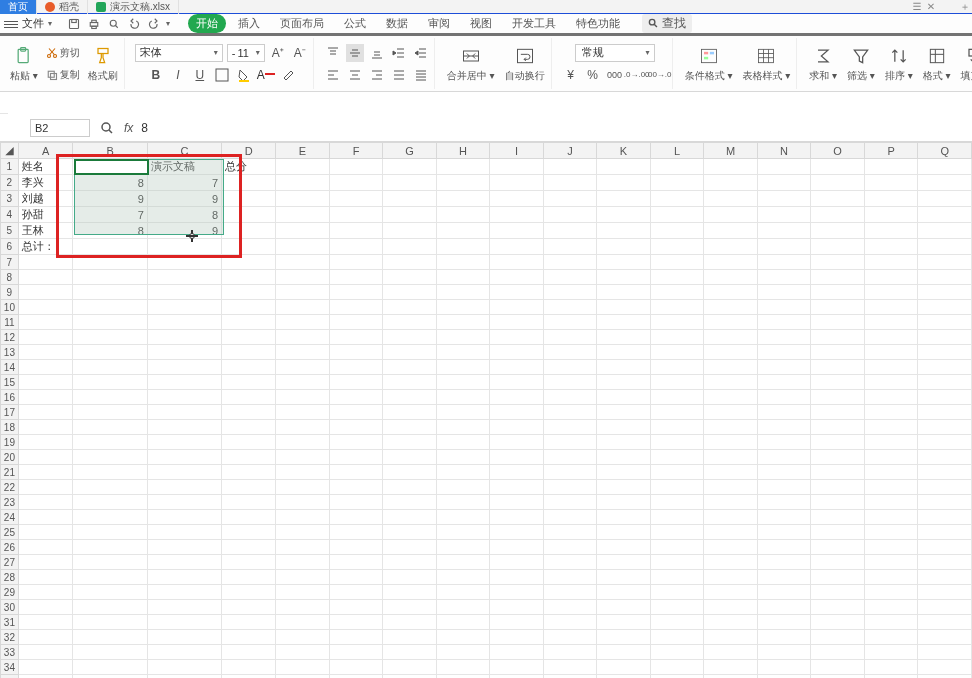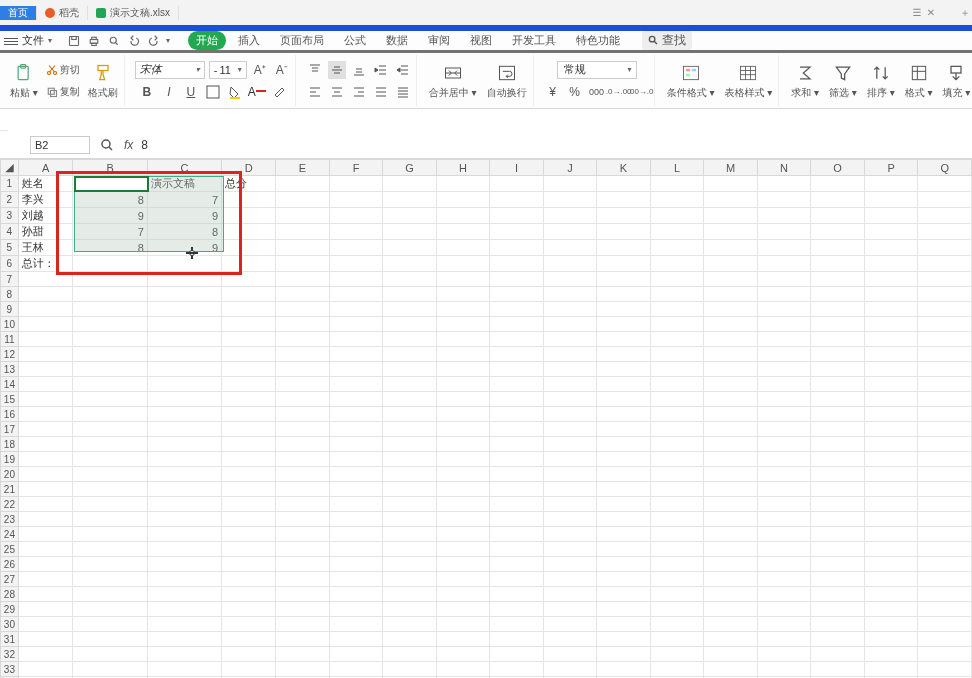--- a/index.html
+++ b/index.html
@@ -1,19 +1,19 @@
 <!DOCTYPE html>
 <html><head>
 <meta charset="utf-8">
 <style>
   * { box-sizing: border-box; margin: 0; padding: 0; font-family: "Microsoft YaHei", Arial, sans-serif; }
   body { background: #fff; width: 972px; height: 678px; overflow: hidden; font-size: 12px; color: #333; }
 
   
-  .tabbar { height: 31px; background: #f3f3f3; display: flex; align-items: center; border-bottom: 6px solid #1d4ed8; }
+  .tabbar { height: 14px; background: #f3f3f3; display: flex; align-items: center; border-bottom: 1px solid #1d4ed8; }
   .tab { height: 14px; display: flex; align-items: center; padding: 0 8px; font-size: 10px; color: #555; border-right: 1px solid #e0e0e0; cursor: pointer; }
   .tab.active { background: #2f7ee2; color: #fff; }
   .tab .ticon { width: 10px; height: 10px; border-radius: 50%; margin-right: 4px; display: inline-block; }
   .tabbar .spacer { flex: 1; }
   .tabctrl { width: 14px; text-align: center; color: #888; font-size: 10px; cursor: pointer; }
 
   
   .menubar { height: 22px; background: #fdfdfd; border-bottom: 3px solid #737373; display: flex; align-items: center; padding: 0 4px; gap: 4px; }
   .menubar .hamb { width: 14px; height: 10px; display: inline-block; position: relative; }
   .menubar .hamb::before, .menubar .hamb::after { content:""; position:absolute; left:0; right:0; height:1px; background:#555; }
@@ -38,21 +38,21 @@
   .bigbtn { display:flex; flex-direction:column; align-items:center; gap:2px; cursor:pointer; padding:2px; }
   .bigbtn .lbl { font-size:10px; color:#555; white-space:nowrap; }
   .iconbox { width:22px; height:22px; display:flex; align-items:center; justify-content:center; }
   .iconbox svg { width:20px; height:20px; }
 
   .smallrow { display:flex; align-items:center; gap:4px; }
   .smallbtn { display:flex; align-items:center; gap:2px; font-size:10px; color:#555; cursor:pointer; padding:1px 2px; white-space:nowrap; }
   .smallbtn svg { width:12px; height:12px; }
 
   .fontsel, .sizesel, .numfmt { height:18px; border:1px solid #ccc; font-size:11px; padding:0 4px; display:flex; align-items:center; background:#fff; cursor:pointer; }
-  .fontsel { width:70px;font-style:italic; } .sizesel { width:38px; } .numfmt { width:80px;padding-left:6px; }
+  .fontsel { width:88px; } .sizesel { width:38px; } .numfmt { width:80px;padding-left:6px; }
   .fontsel .dd, .sizesel .dd, .numfmt .dd { margin-left:auto; font-size:8px; color:#666; }
 
   .ibtn { width:18px; height:18px; display:flex; align-items:center; justify-content:center; cursor:pointer; color:#555; }
   .ibtn svg { width:14px; height:14px; }
   .ibtn.active { background:#e0e0e0; }
 
   
   .fbar { height:28px; border-bottom:1px solid #d8d8d8; display:flex; align-items:center; gap:8px; padding:0 30px; }
   .namebox { width:60px; height:18px; border:1px solid #ccc; font-size:11px; padding:0 4px; display:flex; align-items:center; cursor:text; }
   .fxlbl { font-style:italic; font-size:12px; color:#555; }

